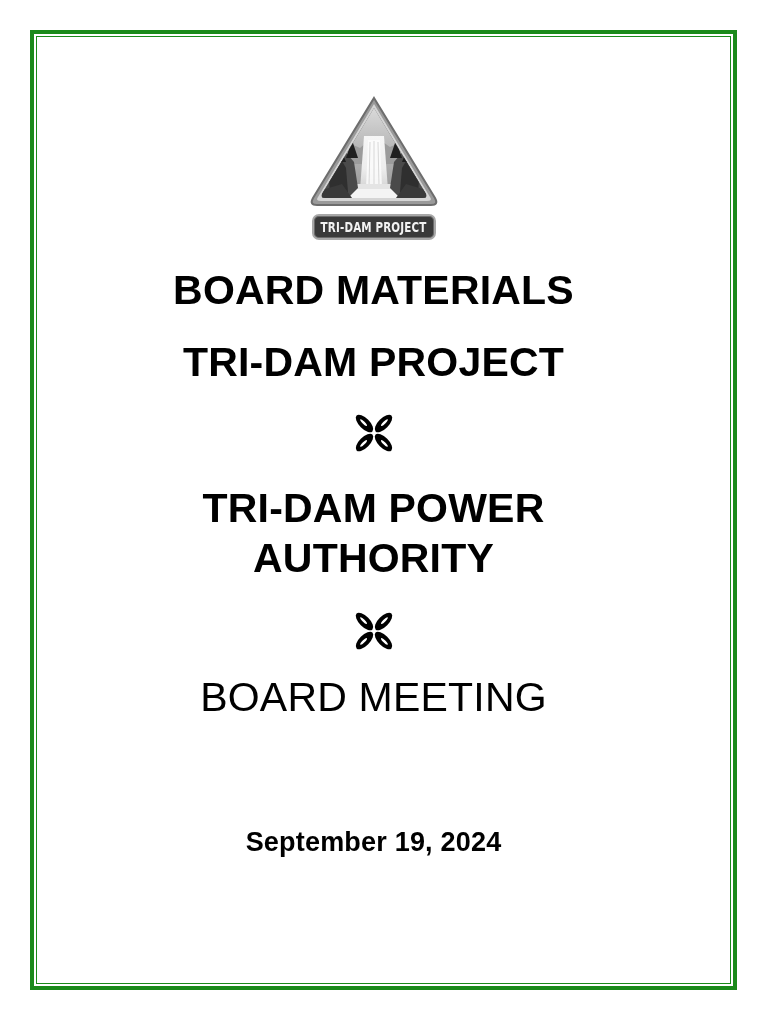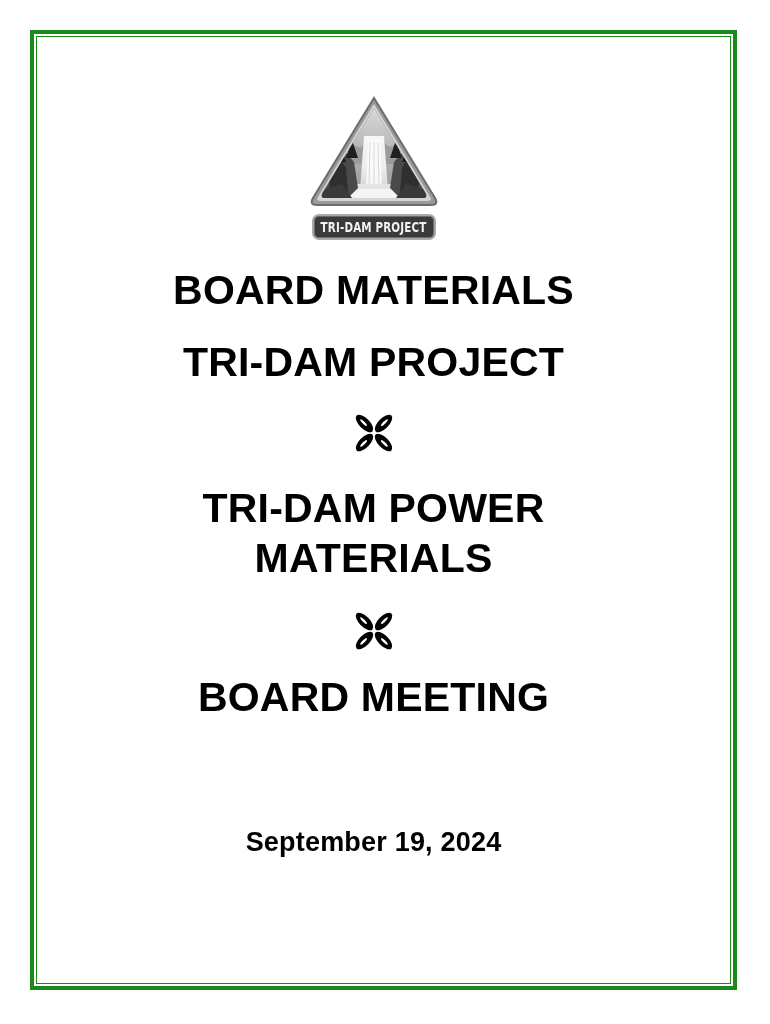--- a/index.html
+++ b/index.html
@@ -108,21 +108,21 @@
   .org-title {
     font-size: 41px;
     font-weight: bold;
     line-height: 1.22;
     letter-spacing: 0.2px;
     max-width: 430px;
     margin-top: 26px;
   }
   .title-board {
     font-size: 41px;
-    font-weight: bold;
+    font-weight: normal;
     line-height: 1.18;
     letter-spacing: 0.2px;
     white-space: nowrap;
     margin-top: 18px;
   }
 
   
   .ornament {
     width: 48px;
     height: 48px;
@@ -227,21 +227,21 @@
         </g>
         <g fill="#ffffff">
           <ellipse cx="13.6" cy="13.6" rx="1.25" ry="4.6" transform="rotate(-45 13.6 13.6)"></ellipse>
           <ellipse cx="34.4" cy="13.6" rx="1.25" ry="4.6" transform="rotate(45 34.4 13.6)"></ellipse>
           <ellipse cx="13.6" cy="34.4" rx="1.25" ry="4.6" transform="rotate(45 13.6 34.4)"></ellipse>
           <ellipse cx="34.4" cy="34.4" rx="1.25" ry="4.6" transform="rotate(-45 34.4 34.4)"></ellipse>
         </g>
       </svg>
     </div>
 
-    <div class="org-title">TRI-DAM POWER MATERIALS</div>
+    <div class="org-title">TRI-DAM POWER AUTHORITY</div>
 
     <div class="ornament ornament-two">
       <svg viewBox="0 0 48 48" xmlns="http://www.w3.org/2000/svg">
         <g fill="#000000">
           <ellipse cx="14.5" cy="14.5" rx="5.2" ry="11.2" transform="rotate(-45 14.5 14.5)"></ellipse>
           <ellipse cx="33.5" cy="14.5" rx="5.2" ry="11.2" transform="rotate(45 33.5 14.5)"></ellipse>
           <ellipse cx="14.5" cy="33.5" rx="5.2" ry="11.2" transform="rotate(45 14.5 33.5)"></ellipse>
           <ellipse cx="33.5" cy="33.5" rx="5.2" ry="11.2" transform="rotate(-45 33.5 33.5)"></ellipse>
         </g>
         <g fill="#ffffff">

